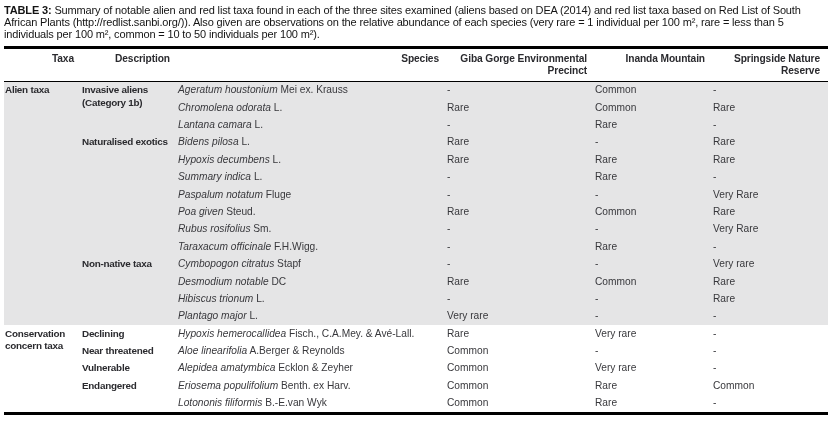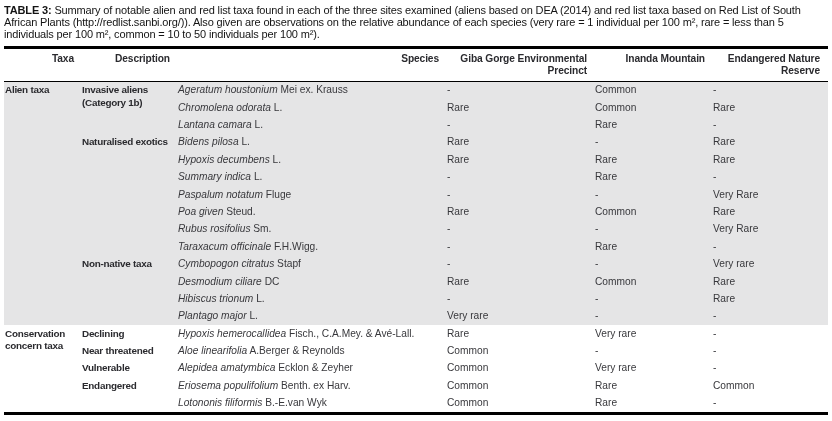--- a/index.html
+++ b/index.html
@@ -59,21 +59,21 @@
       <col class="c-inanda">
       <col class="c-spring">
   </colgroup>
   <thead>
     <tr>
       <th class="first">Taxa</th>
       <th>Description</th>
       <th>Species</th>
       <th>Giba Gorge Environmental Precinct</th>
       <th>Inanda Mountain</th>
-      <th>Endangered Nature Reserve</th>
+      <th>Springside Nature Reserve</th>
     </tr>
   </thead>
   <tbody>
       <tr class="sec-alien">
         <td class="group taxa-col" rowspan="14">Alien taxa</td>
         <td class="group" rowspan="3">Invasive aliens
 (Category 1b)</td>
         <td class="species-cell"><span class="sp-name">Ageratum houstonium</span> <span class="sp-auth">Mei ex. Krauss</span></td>
         <td class="abund">-</td>
         <td class="abund">Common</td>
@@ -135,21 +135,21 @@
         <td class="abund">-</td>
       </tr>
       <tr class="sec-alien">
         <td class="group" rowspan="4">Non-native taxa</td>
         <td class="species-cell"><span class="sp-name">Cymbopogon citratus</span> <span class="sp-auth">Stapf</span></td>
         <td class="abund">-</td>
         <td class="abund">-</td>
         <td class="abund">Very rare</td>
       </tr>
       <tr class="sec-alien">
-        <td class="species-cell"><span class="sp-name">Desmodium ciliare</span> <span class="sp-auth">DC</span></td>
+        <td class="species-cell"><span class="sp-name">Desmodium notable</span> <span class="sp-auth">DC</span></td>
         <td class="abund">Rare</td>
         <td class="abund">Common</td>
         <td class="abund">Rare</td>
       </tr>
       <tr class="sec-alien">
         <td class="species-cell"><span class="sp-name">Hibiscus trionum</span> <span class="sp-auth">L.</span></td>
         <td class="abund">-</td>
         <td class="abund">-</td>
         <td class="abund">Rare</td>
       </tr>

